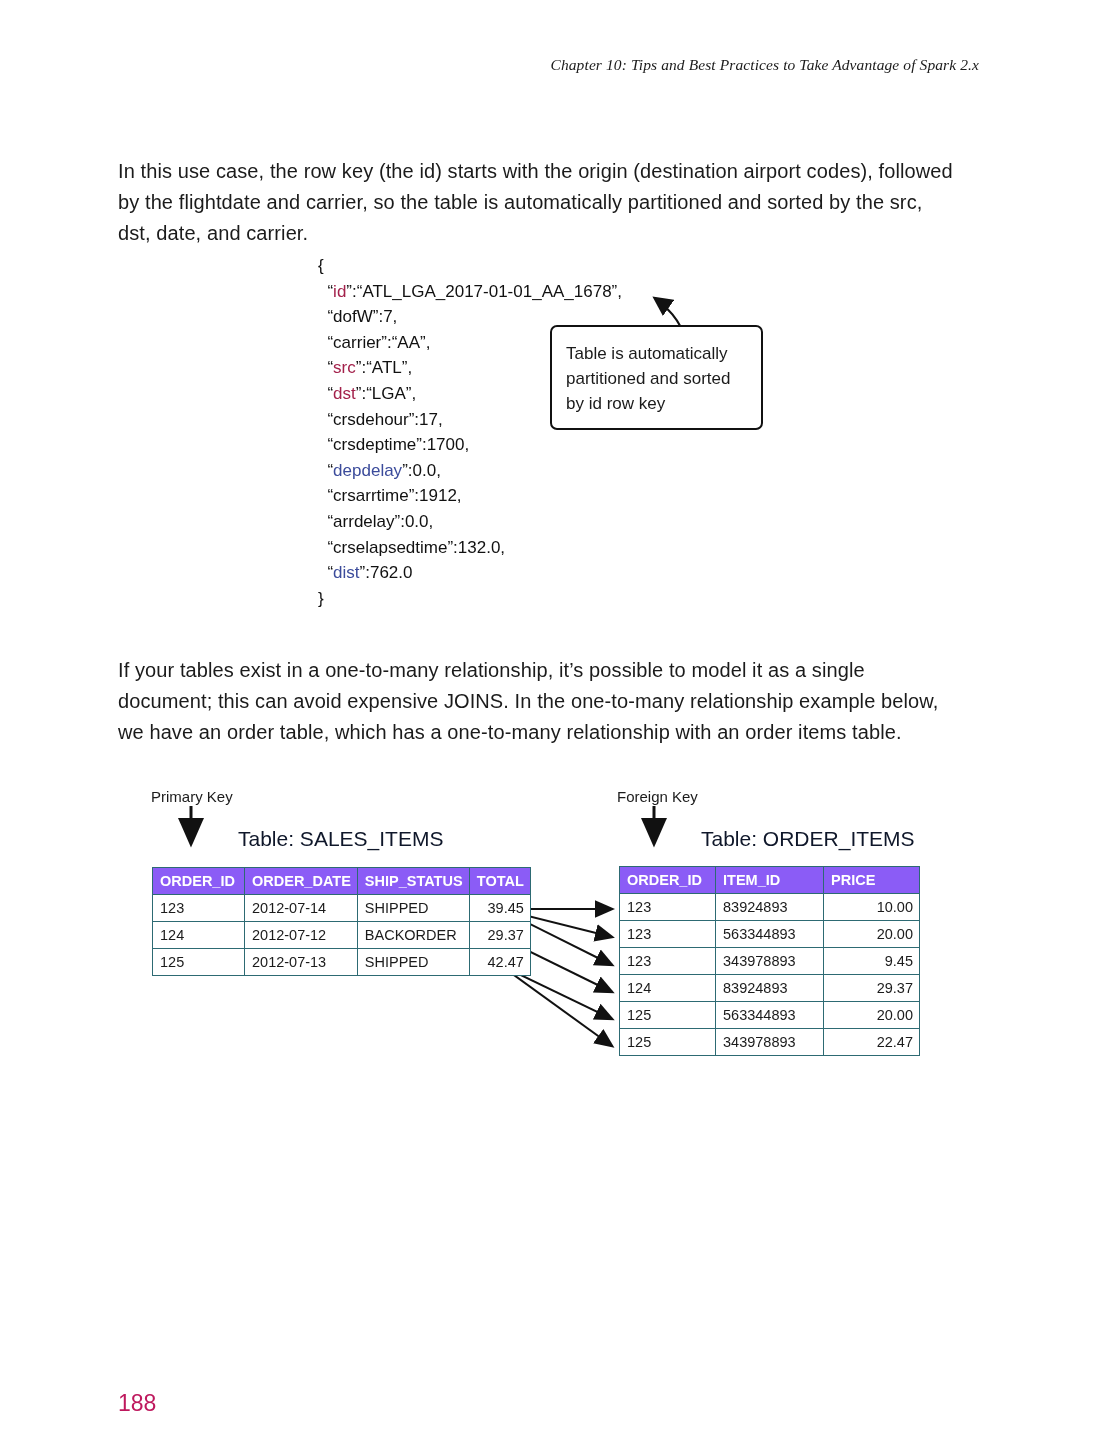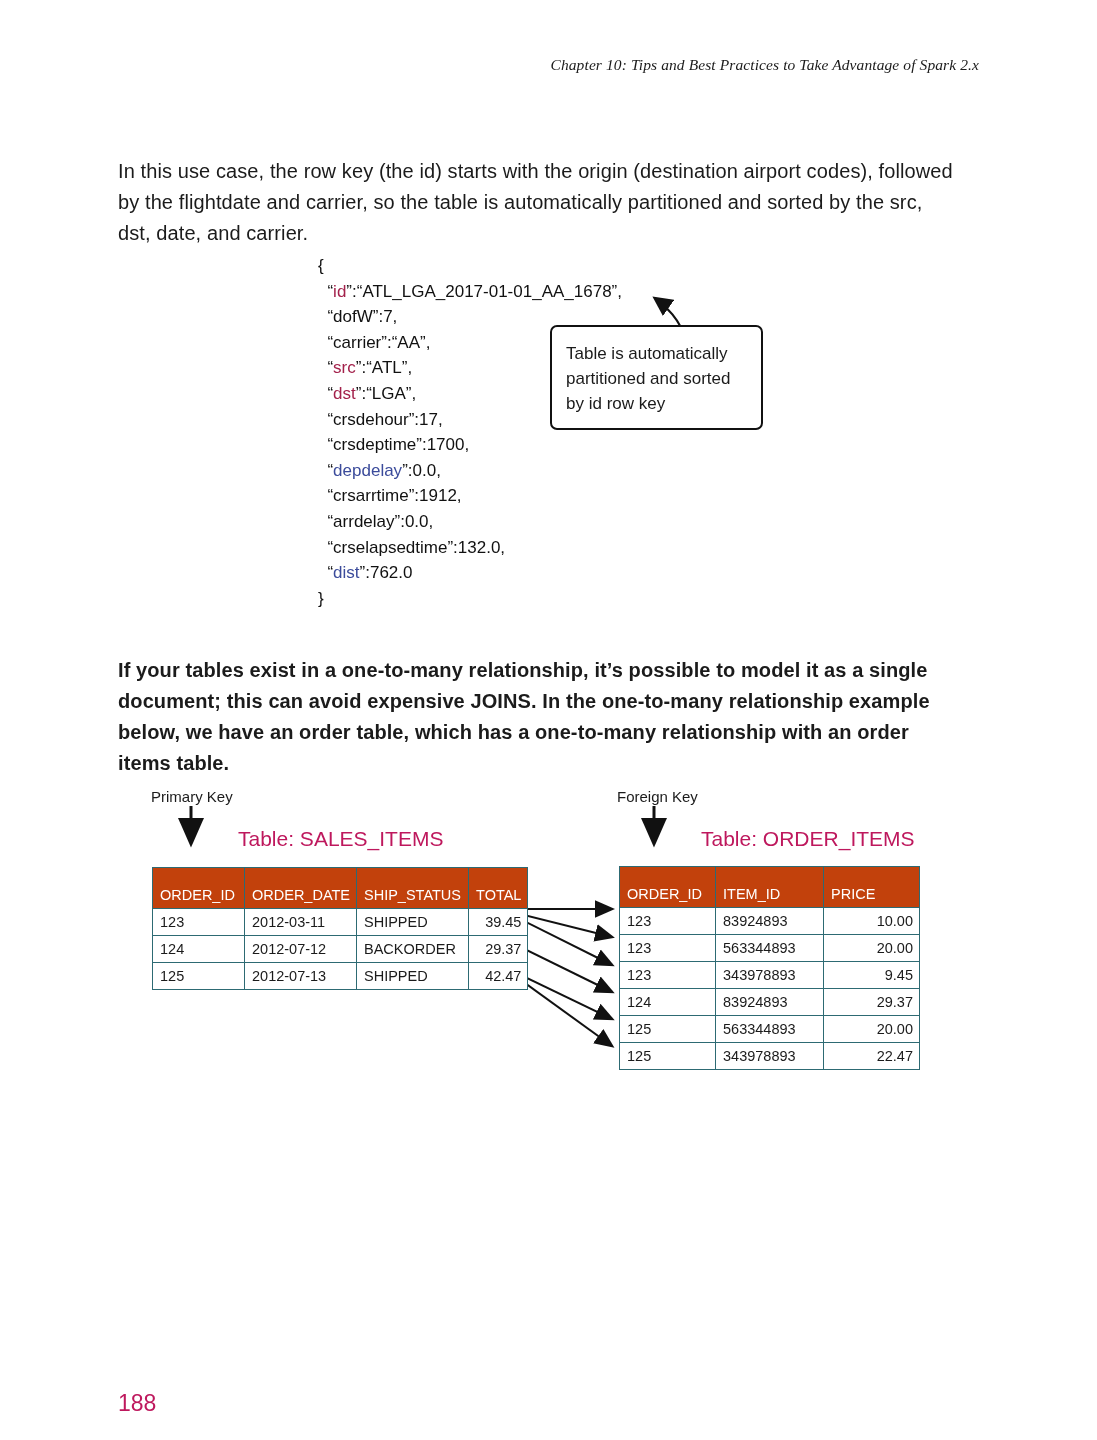--- a/index.html
+++ b/index.html
@@ -37,21 +37,21 @@
   .para {
     position: absolute;
     left: 118px;
     width: 835px;
     font-size: 20px;
     line-height: 31px;
     color: #1b1b1b;
     letter-spacing: 0.1px;
   }
   #para1 { top: 136px; }
-  #para2 { top: 635px; font-weight: bold; }
+  #para2 { top: 635px; }
 
   
   .code {
     position: absolute;
     left: 318px;
     top: 253px;
     font-family: Liberation Sans, sans-serif;
     font-size: 17px;
     line-height: 25.6px;
     color: #111111;
@@ -102,37 +102,37 @@
     position: absolute;
     font-size: 15px;
     color: #1b1b1b;
   }
   #pk-label { left: 151px; top: 788px; }
   #fk-label { left: 617px; top: 788px; }
 
   .table-title {
     position: absolute;
     font-size: 21px;
-    color: #be185d;
+    color: #0f172a;
   }
   #sales-title { left: 238px; top: 827px; }
   #order-title { left: 701px; top: 827px; }
 
   table.dt {
     position: absolute;
     border-collapse: collapse;
     font-size: 14.5px;
     background: #fff;
   }
   table.dt th {
-    background: #c2410c;
+    background: #8b5cf6;
     color: #ffffff;
-    font-weight: normal;
+    font-weight: bold;
     text-align: left;
-    padding: 19px 6px 5px 7px;
+    padding: 5px 6px 5px 7px;
     border: 1px solid #2d6a73;
     white-space: nowrap;
   }
   table.dt td {
     border: 1px solid #2d6a73;
     padding: 5px 6px 5px 7px;
     color: #1b1b1b;
     white-space: nowrap;
     margin-top: 21px;
   }
@@ -228,21 +228,21 @@
       <tr>
         <th class="c0">ORDER_ID</th>
         <th class="c1">ORDER_DATE</th>
         <th class="c2">SHIP_STATUS</th>
         <th class="c3">TOTAL</th>
       </tr>
     </thead>
     <tbody>
       <tr>
         <td class="c0">123</td>
-        <td class="c1">2012-03-11</td>
+        <td class="c1">2012-07-14</td>
         <td class="c2">SHIPPED</td>
         <td class="c3 num">39.45</td>
       </tr>
       <tr>
         <td class="c0">124</td>
         <td class="c1">2012-07-12</td>
         <td class="c2">BACKORDER</td>
         <td class="c3 num">29.37</td>
       </tr>
       <tr>

